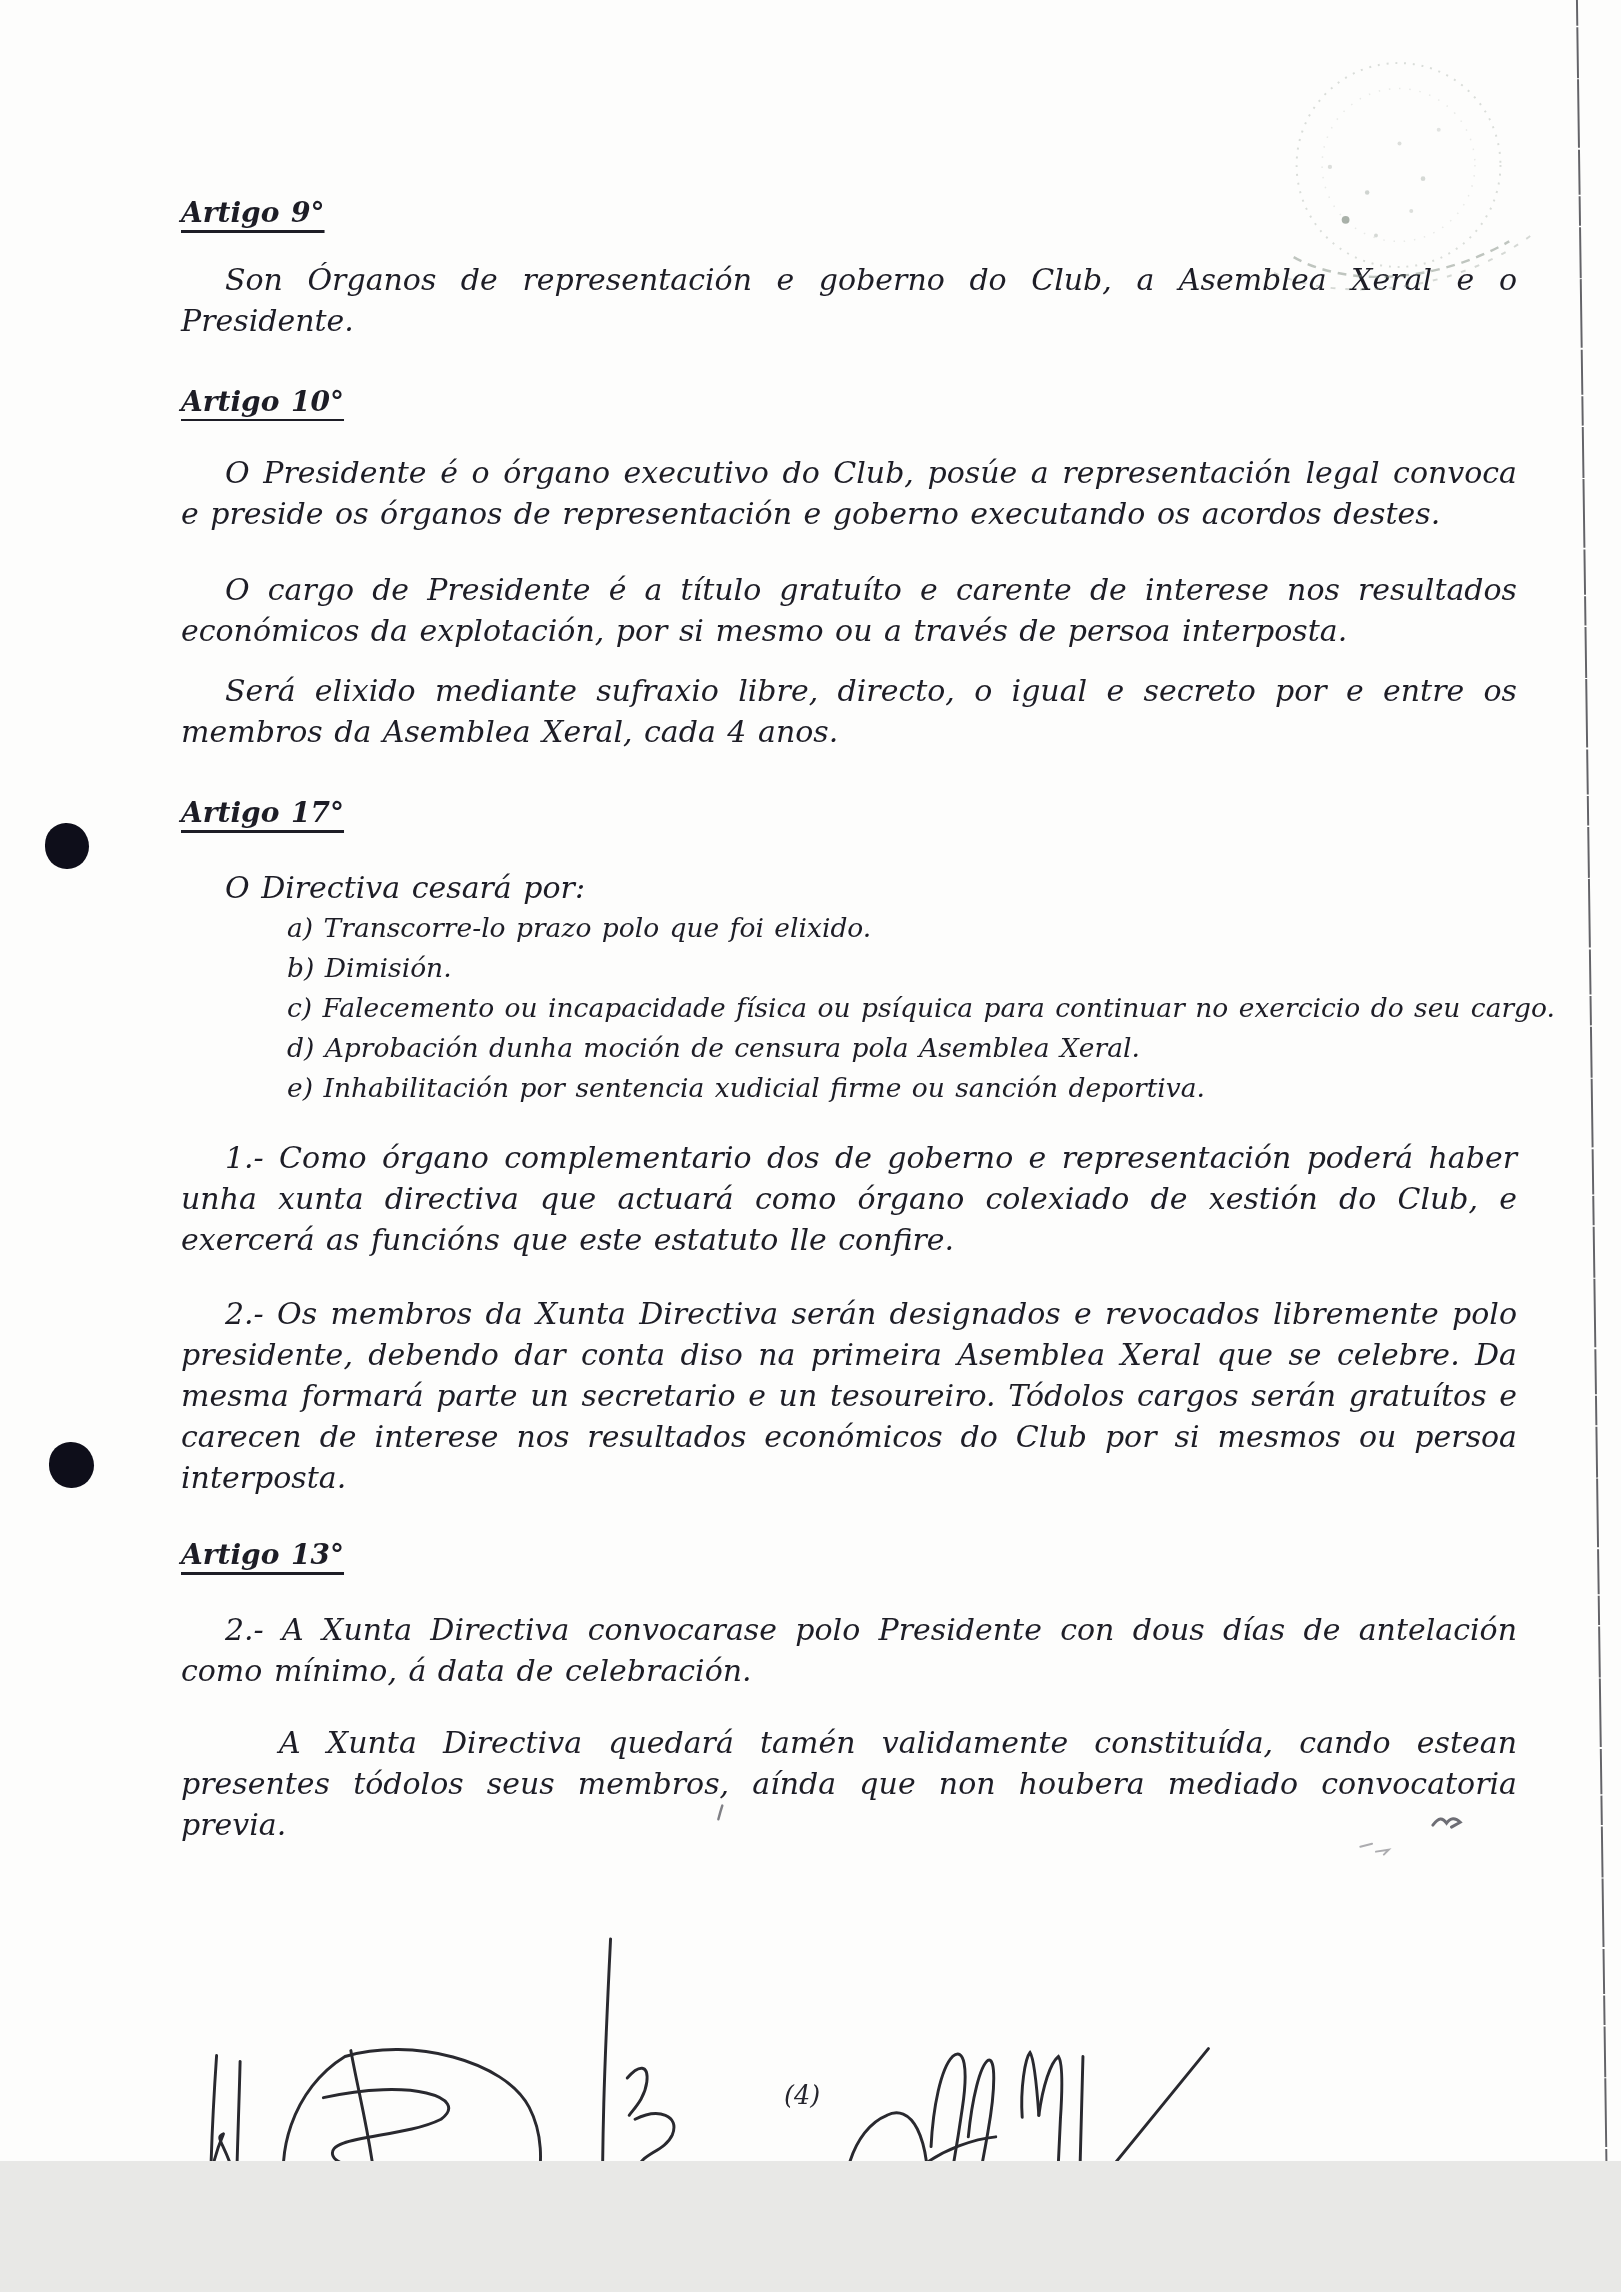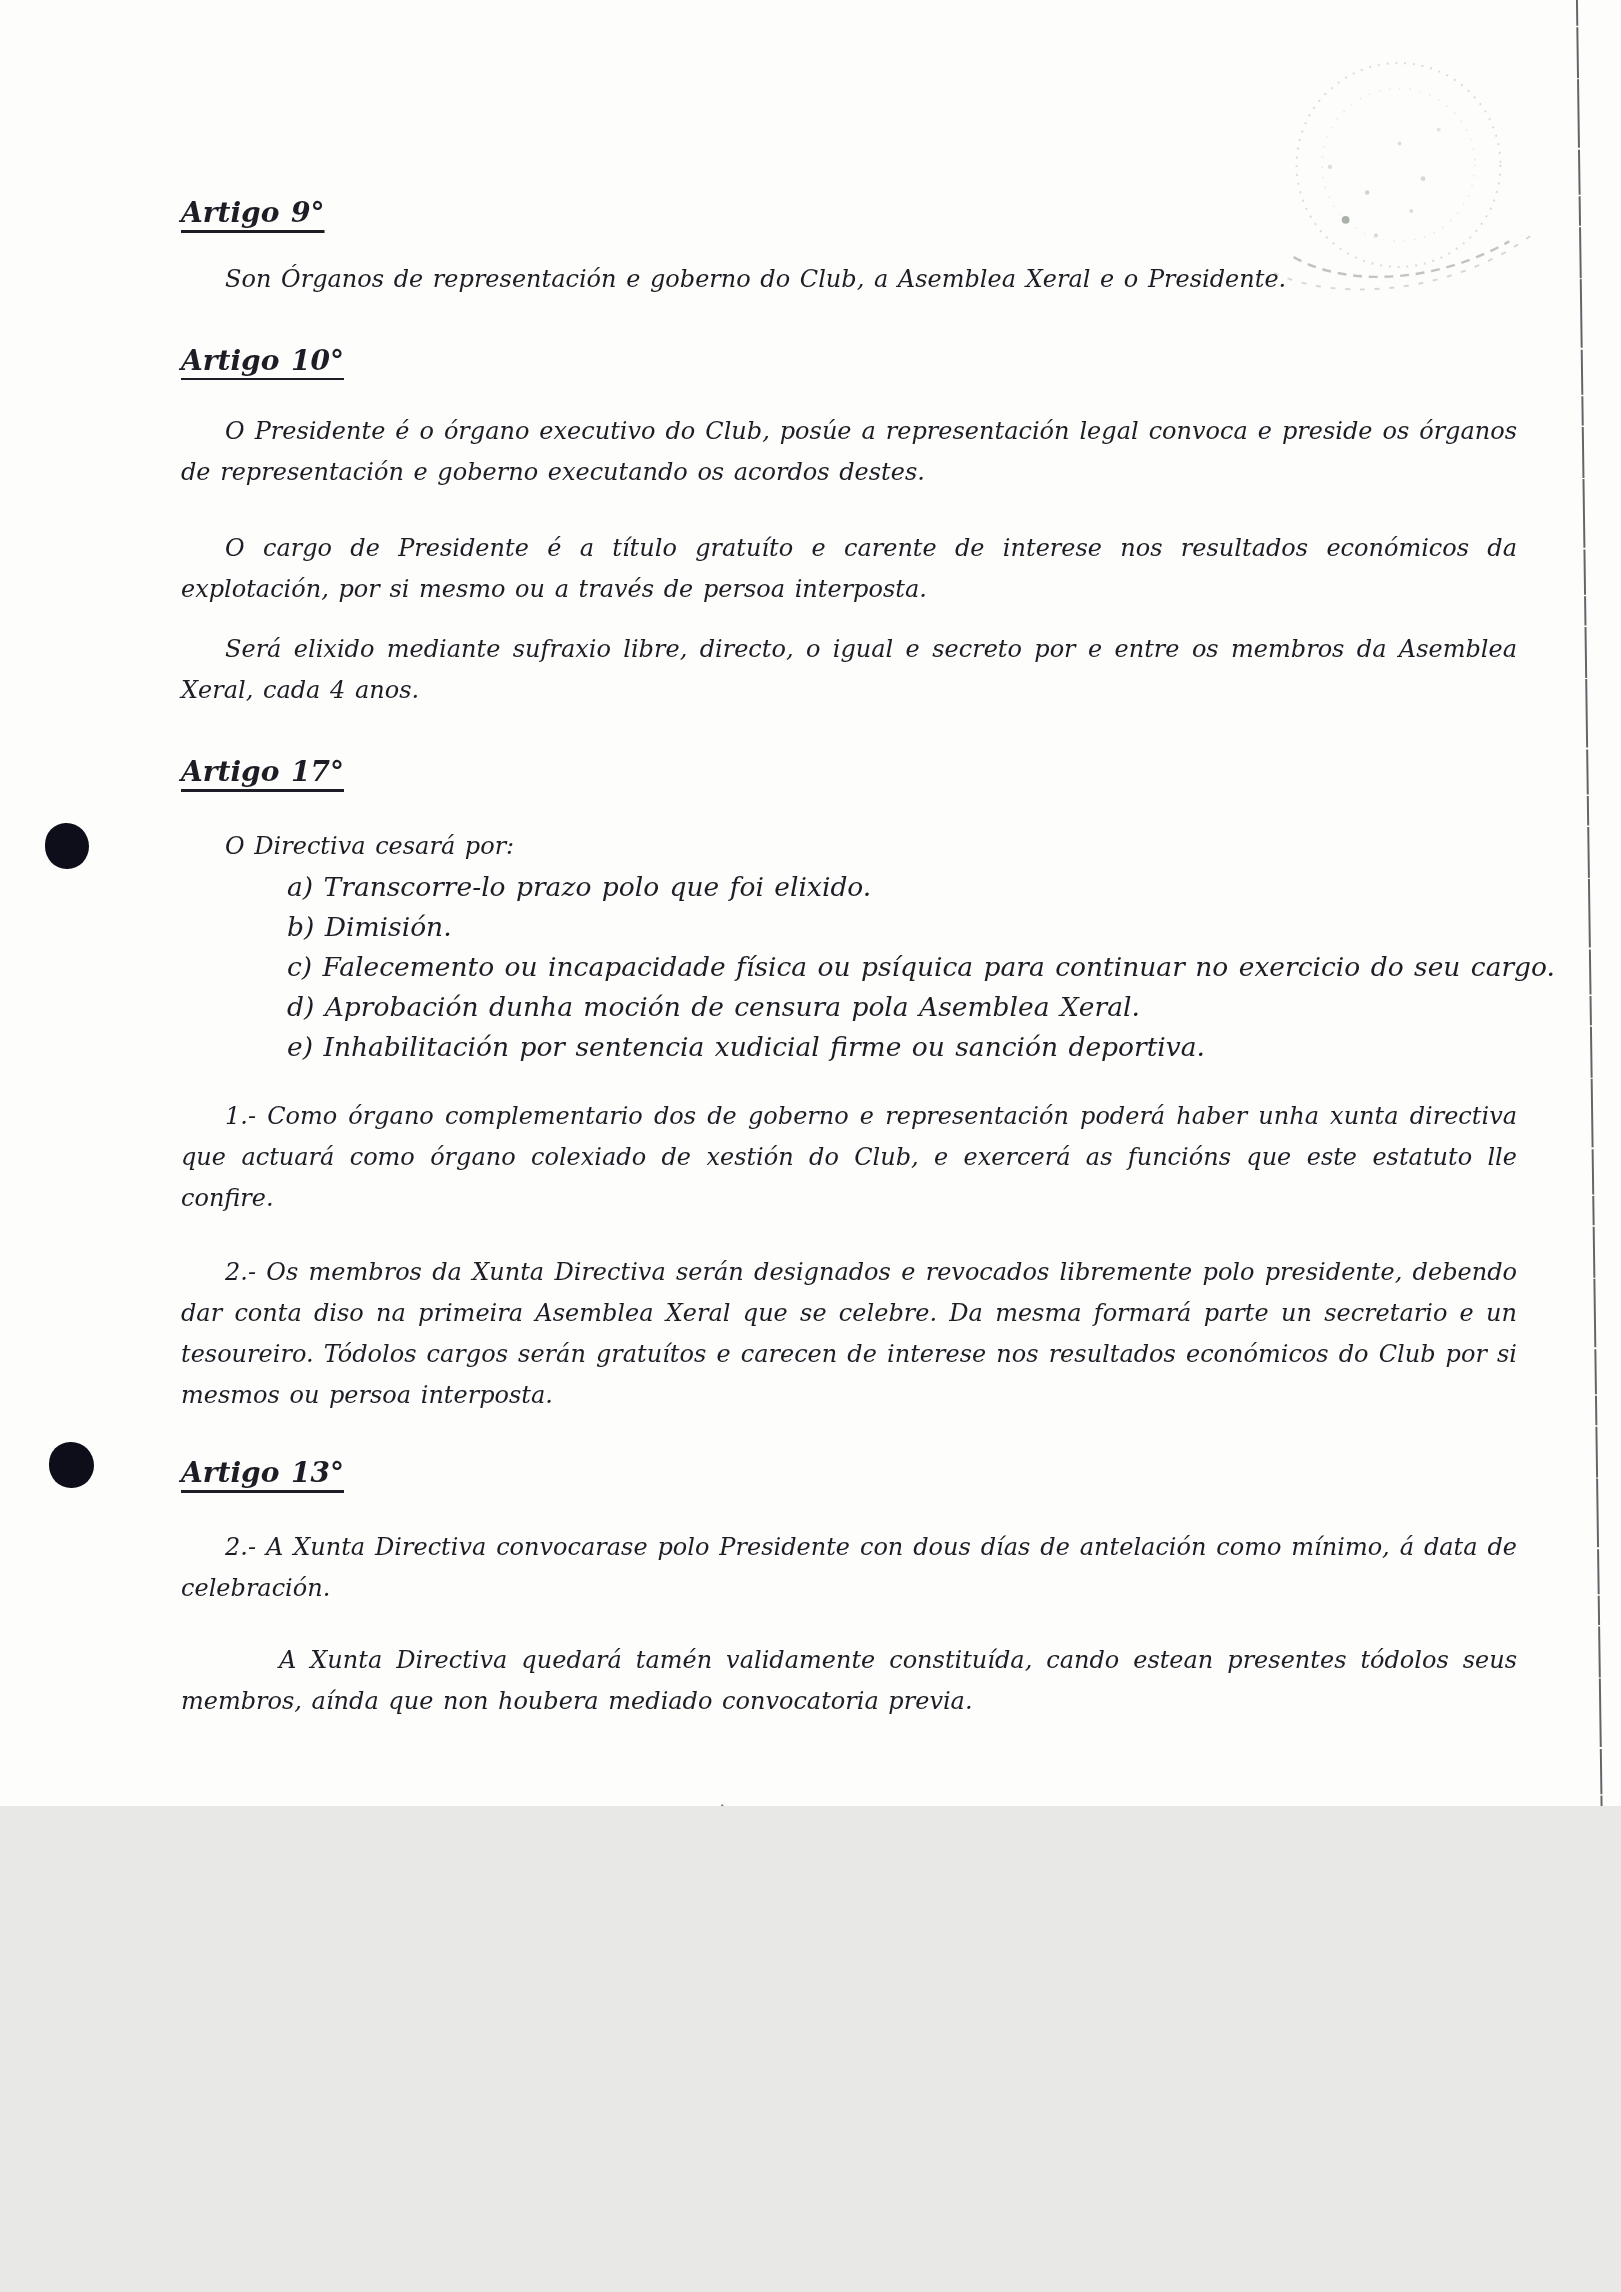--- a/index.html
+++ b/index.html
@@ -1,18 +1,18 @@
 <!DOCTYPE html>
 <html><head>
 <meta charset="utf-8">
 <style>
   html,body{margin:0;padding:0;background:#e8e8e6;}
   .page{
     position:relative;
-    width:1621px;height:1806px;
+    width:1621px;height:2161px;
     background:#fdfdfc;
     overflow:hidden;
     font-family:"DejaVu Serif","Liberation Serif",serif;
   }
   
   #doc-flow{
     position:absolute;left:181px;top:0;width:1336px;
     color:#1d1d26;
     font-style:italic;
     text-align:justify;
@@ -35,21 +35,21 @@
   #doc-flow > :nth-child(14){margin-top:31px;}
   #doc-flow > :nth-child(15){margin-top:33px;}
   #doc-flow > :nth-child(16){margin-top:114px;}
   .heading{
     font-size:28px;line-height:39px;font-weight:700;
     text-align:left;margin-left:4.9px;
     text-decoration:underline;
     text-decoration-thickness:2.9px;
     text-underline-offset:7.8px;
   }
-  .para{font-size:24px;line-height:41px;text-indent:44px;}
+  .para{font-size:30px;line-height:41px;text-indent:44px;}
   .para.closing{text-indent:98px;margin-left:-14.7px;}
   .list{padding-left:106px;text-align:left;}
   .list-item{font-size:26.5px;line-height:40px;white-space:nowrap;}
   
   .page-number{
     position:absolute;left:784px;top:2080px;
     font-style:italic;font-size:25.5px;color:#26262e;
   }
   
   .punch-dot{position:absolute;background:#0e0e1a;border-radius:48% 52% 50% 50%;}

